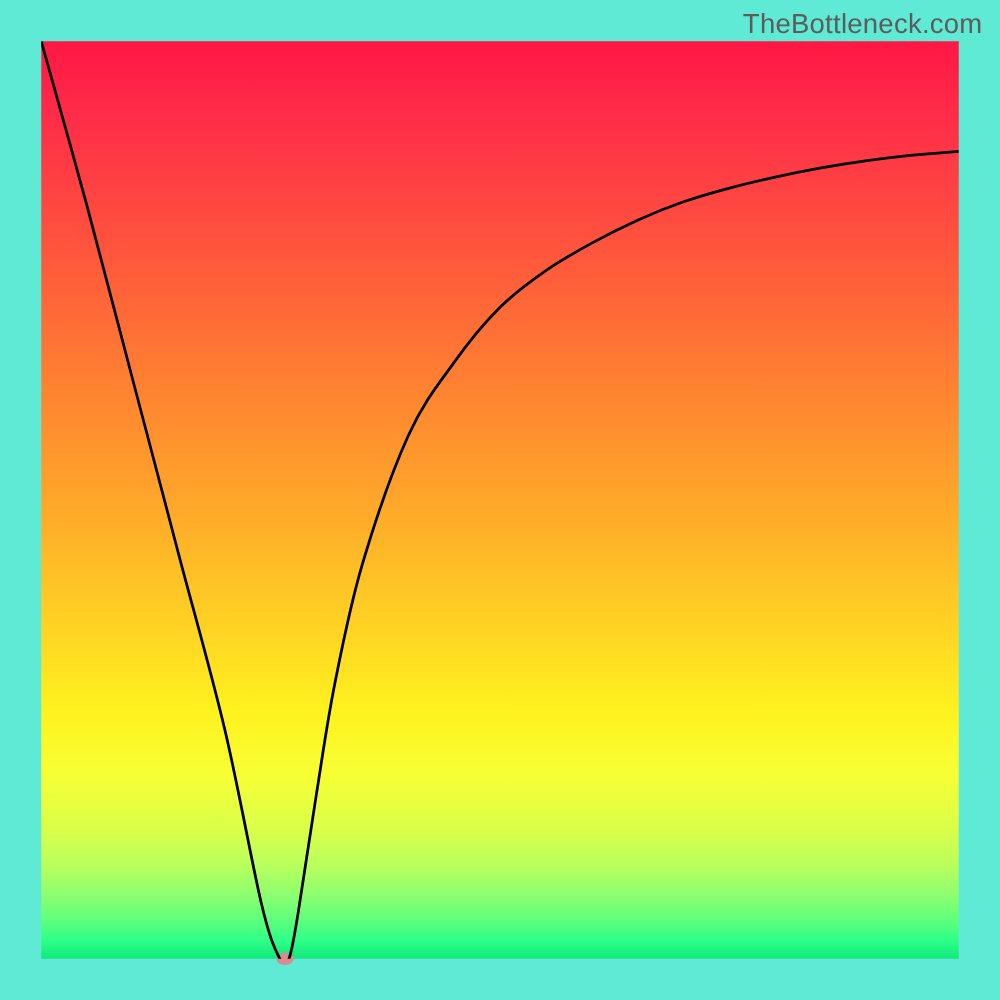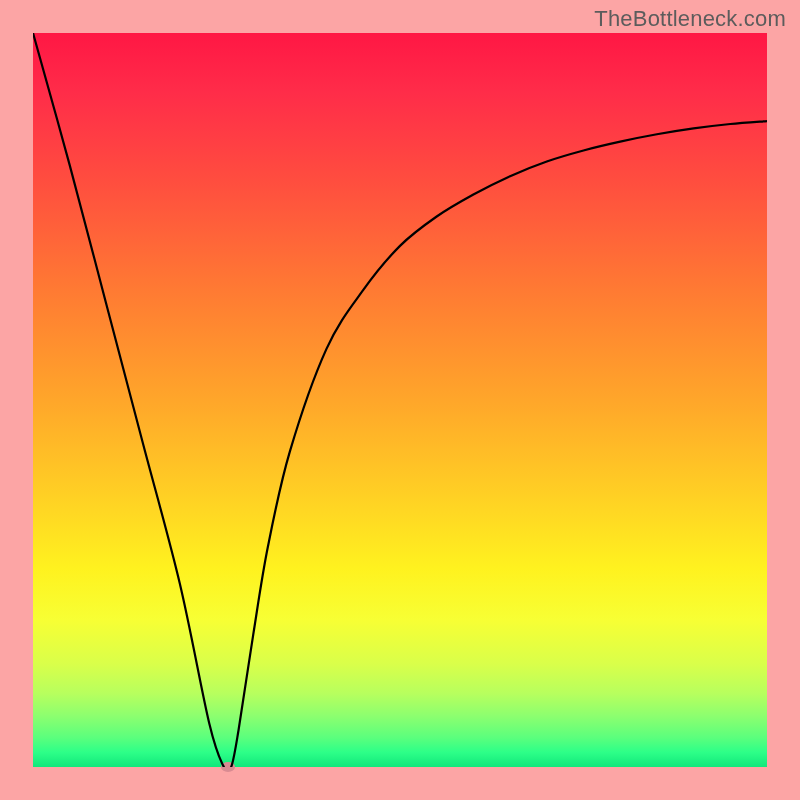--- a/index.html
+++ b/index.html
@@ -8,21 +8,21 @@
     width: 800px;
     height: 800px;
     overflow: hidden;
     background: #000;
     font-family: Arial, Helvetica, sans-serif;
   }
   .frame {
     position: relative;
     width: 800px;
     height: 800px;
-    background: #fca5a5;
+    background: #5eead4;
   }
   .watermark {
     position: absolute;
     top: 6px;
     right: 14px;
     color: #5c5c5c;
     font-size: 22px;
     font-weight: 500;
     letter-spacing: 0.2px;
     z-index: 5;

